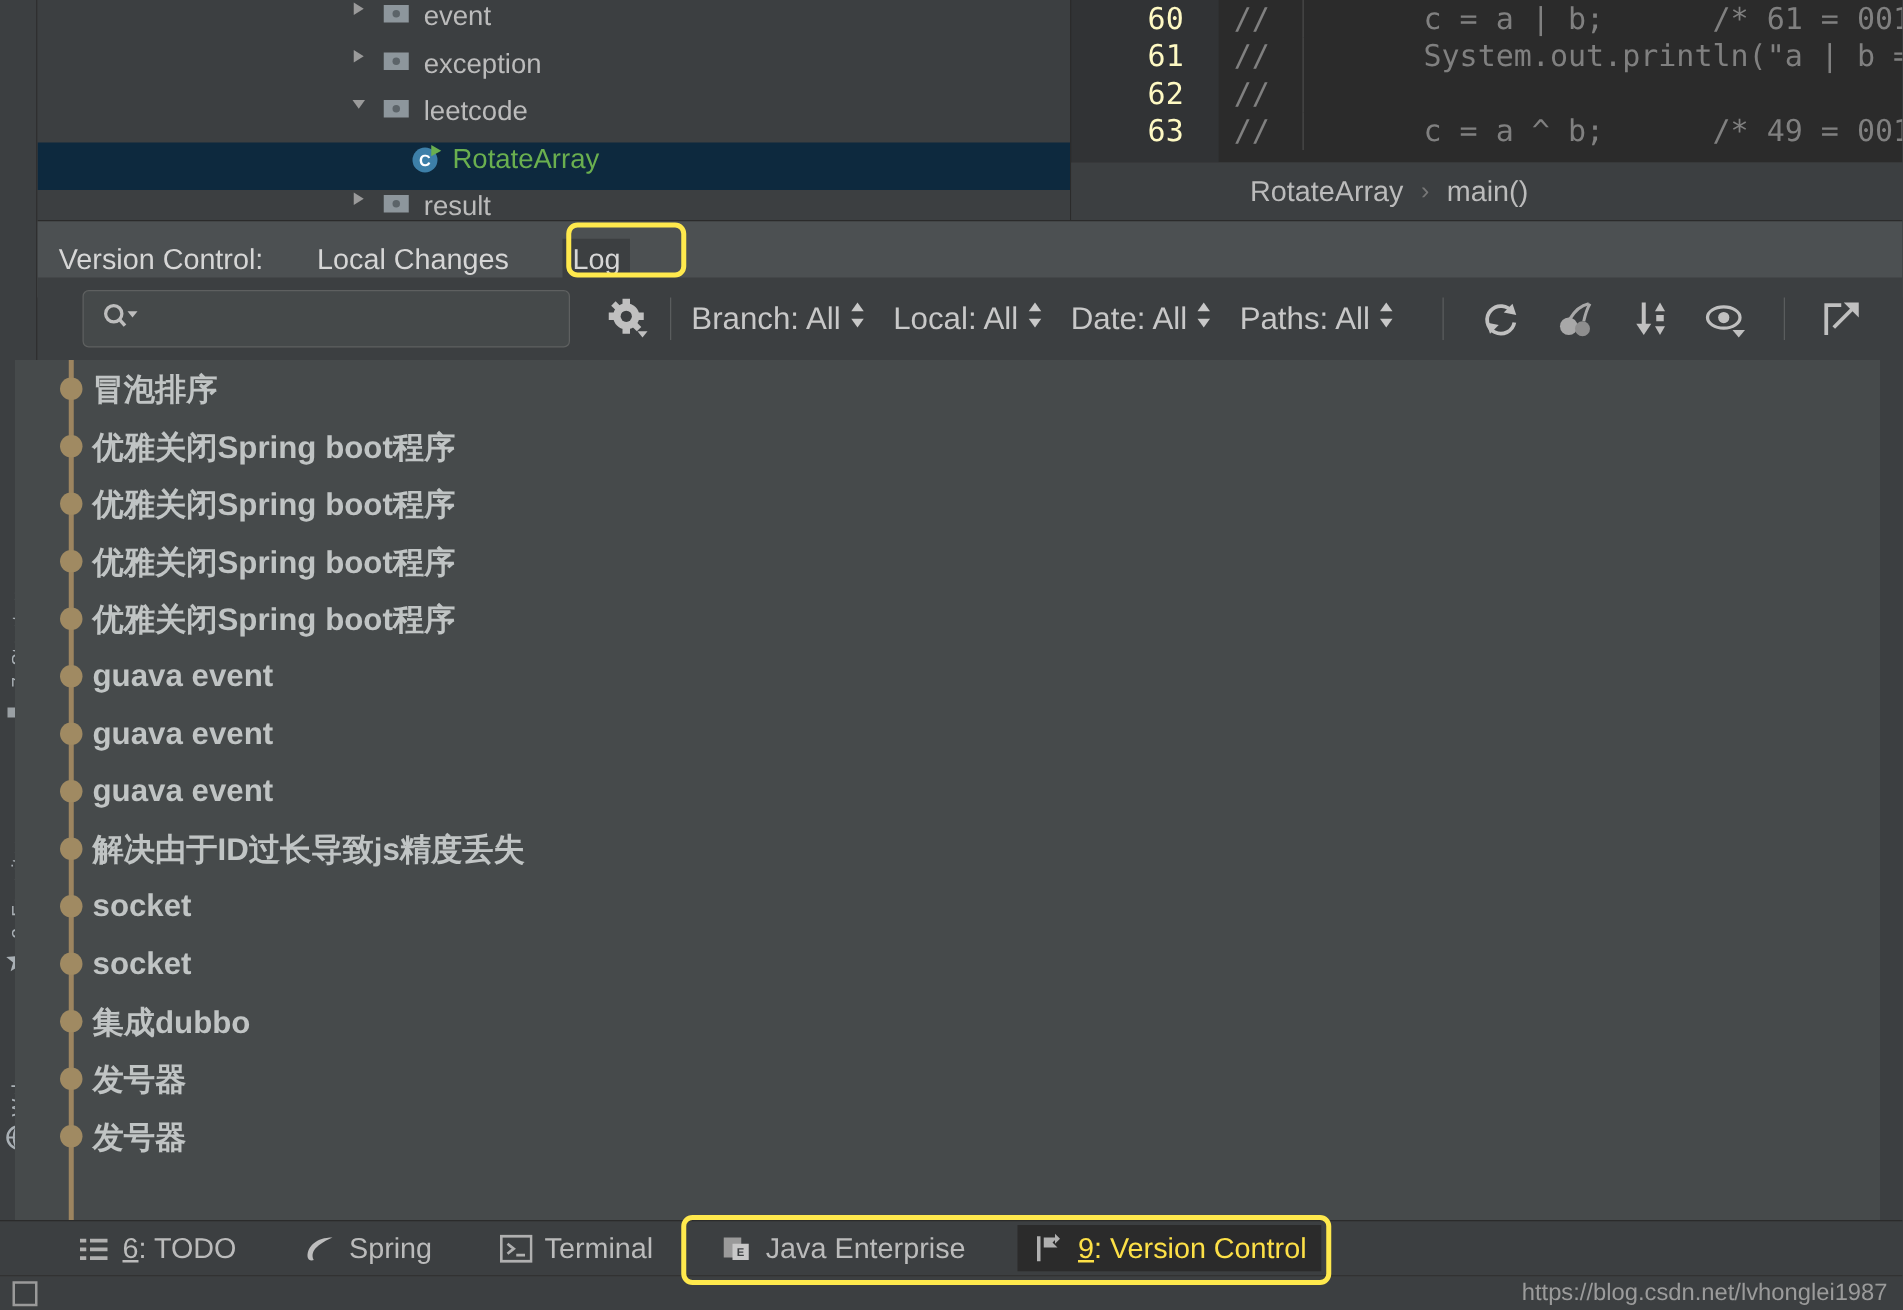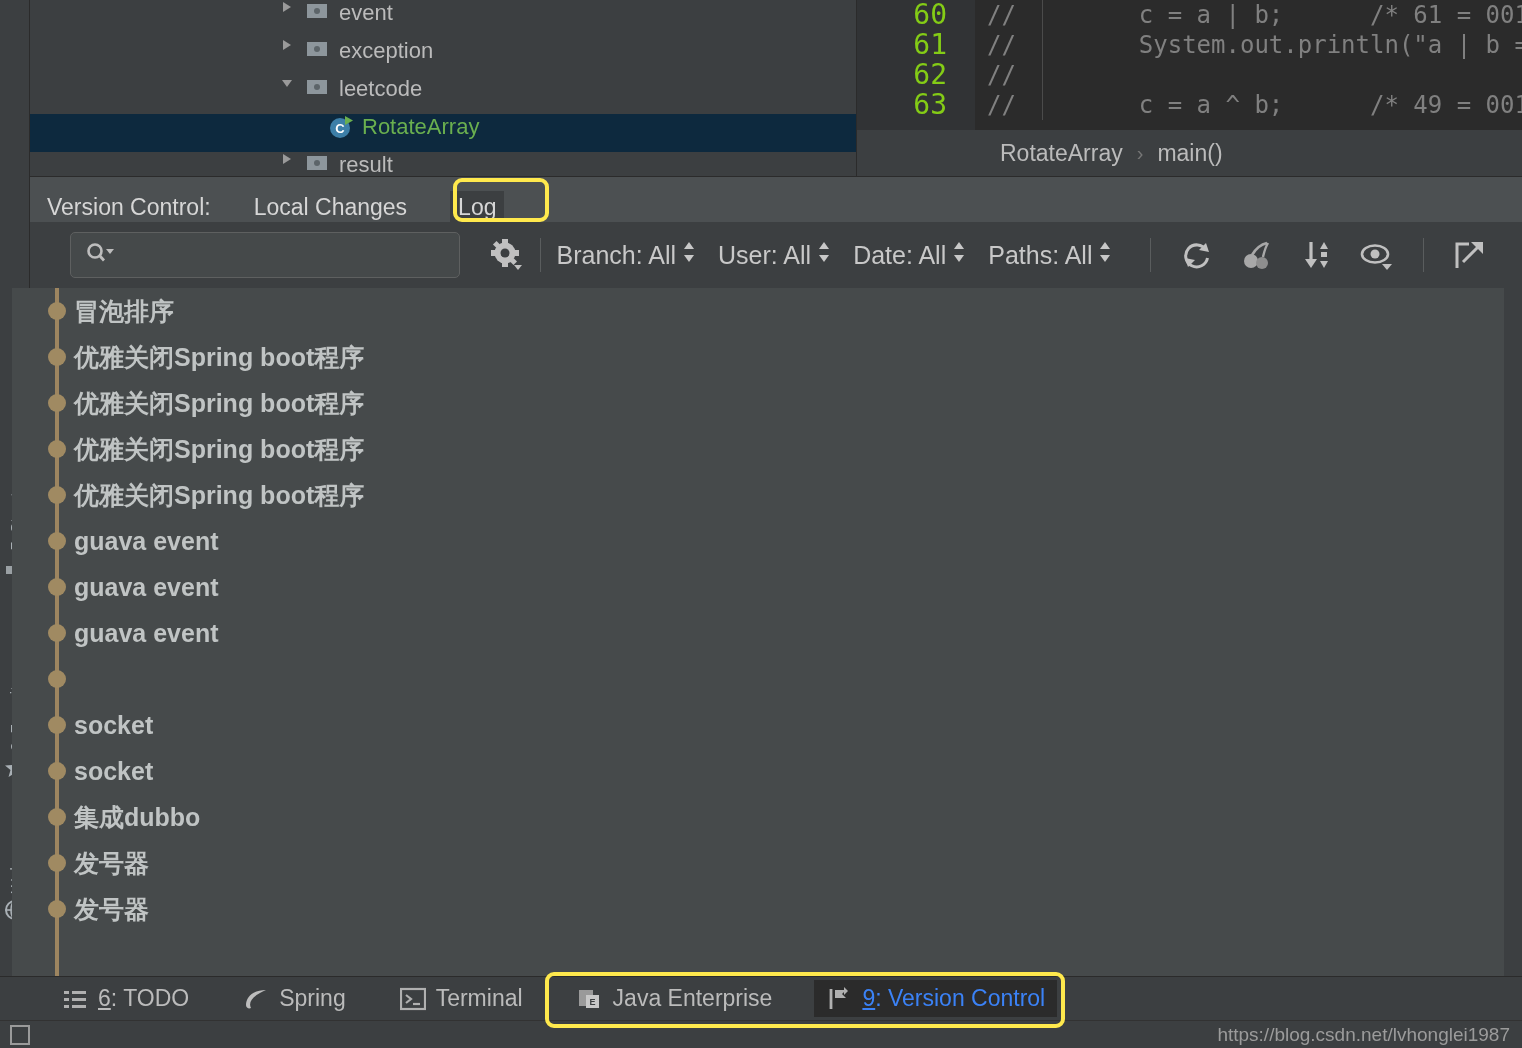--- a/index.html
+++ b/index.html
@@ -48,22 +48,22 @@
   .class-ico { width: 26px; height: 26px; flex: 0 0 auto; margin-right: 8px; }
   .tlabel { color: #bbbbbb; }
 
   
   .editor {
     position: absolute; left: 857px; top: 0; width: 665px; height: 130px;
     background: #2b2b2b; overflow: hidden;
   }
   .gutter {
     position: absolute; left: 0; top: 0; width: 118px; height: 130px;
-    background: #313335; color: #84cc16;
-    font-family: "DejaVu Sans Mono", monospace; font-size: 28px;
+    background: #313335; color: #fef9c3;
+    font-family: "DejaVu Sans Mono", monospace; font-size: 24px;
   }
   .gline {
     height: 30px; line-height: 30px; text-align: right; padding-right: 28px;
   }
   .codecol {
     position: absolute; left: 118px; top: 0; right: 0; height: 130px;
   }
   .cline {
     height: 30px; line-height: 30px; white-space: pre;
     font-family: "DejaVu Sans Mono", monospace; font-size: 24px;
@@ -147,21 +147,21 @@
   .botbar {
     position: absolute; left: 0; top: 976px; width: 1522px; height: 44px;
     background: #3c3f41; border-top: 1px solid #2b2b2b;
     display: flex; align-items: center;
   }
   .btab {
     display: flex; align-items: center; gap: 10px;
     color: #bbbbbb; font-size: 23px; white-space: nowrap;
     padding: 5px 12px; margin-left: 14px;
   }
-  .btab.active { background: #2b2b2b; color: #3b82f6; }
+  .btab.active { background: #2b2b2b; color: #fde047; }
   .btab .bico { width: 26px; height: 26px; flex: 0 0 auto; }
 
   
   .statusbar {
     position: absolute; left: 0; top: 1020px; width: 1522px; height: 28px;
     background: #3c3f41; border-top: 1px solid #323232;
     display: flex; align-items: center; justify-content: flex-end;
   }
   .watermark {
     color: #9b9b9b; font-size: 19px; margin-right: 12px;
@@ -366,21 +366,21 @@
       <span>Branch: All</span>
       <span class="updown">
         <svg width="14" height="24" viewBox="0 0 14 24">
           <polygon points="7,2 12,9 2,9" fill="#c8c8c8"></polygon>
           <polygon points="7,22 12,15 2,15" fill="#c8c8c8"></polygon>
         </svg>
       </span>
     </span>
 
     <span class="filt">
-      <span>User: All</span>
+      <span>Local: All</span>
       <span class="updown">
         <svg width="14" height="24" viewBox="0 0 14 24">
           <polygon points="7,2 12,9 2,9" fill="#c8c8c8"></polygon>
           <polygon points="7,22 12,15 2,15" fill="#c8c8c8"></polygon>
         </svg>
       </span>
     </span>
 
     <span class="filt">
       <span>Date: All</span>
@@ -480,20 +480,21 @@
     <div class="commit">
       <span class="dot"></span>
       <span class="cmsg">guava event</span>
     </div>
     <div class="commit">
       <span class="dot"></span>
       <span class="cmsg">guava event</span>
     </div>
     <div class="commit">
       <span class="dot"></span>
+      <span class="cmsg">解决由于ID过长导致js精度丢失</span>
     </div>
     <div class="commit">
       <span class="dot"></span>
       <span class="cmsg">socket</span>
     </div>
     <div class="commit">
       <span class="dot"></span>
       <span class="cmsg">socket</span>
     </div>
     <div class="commit">

